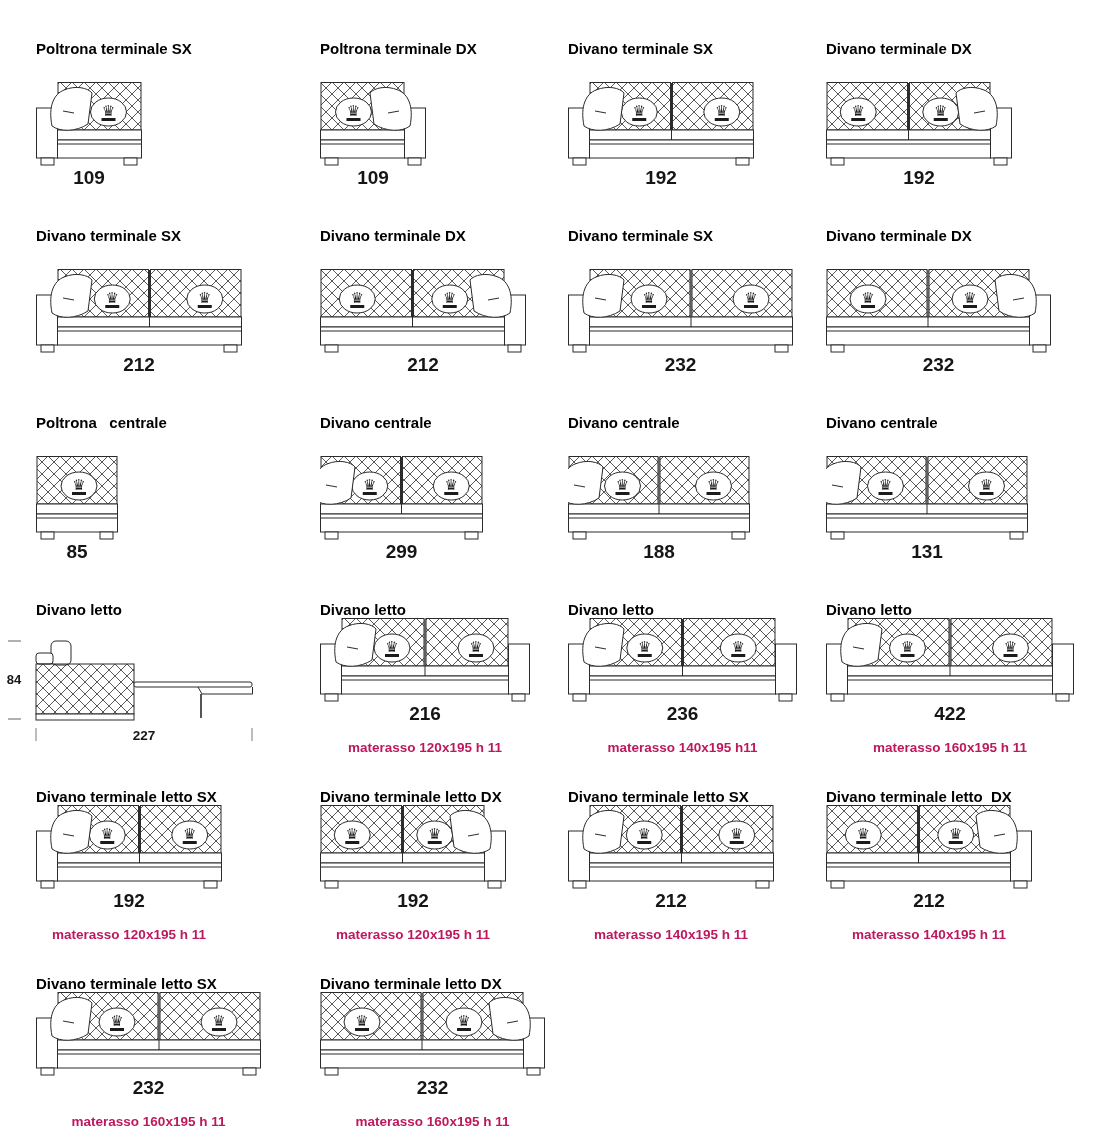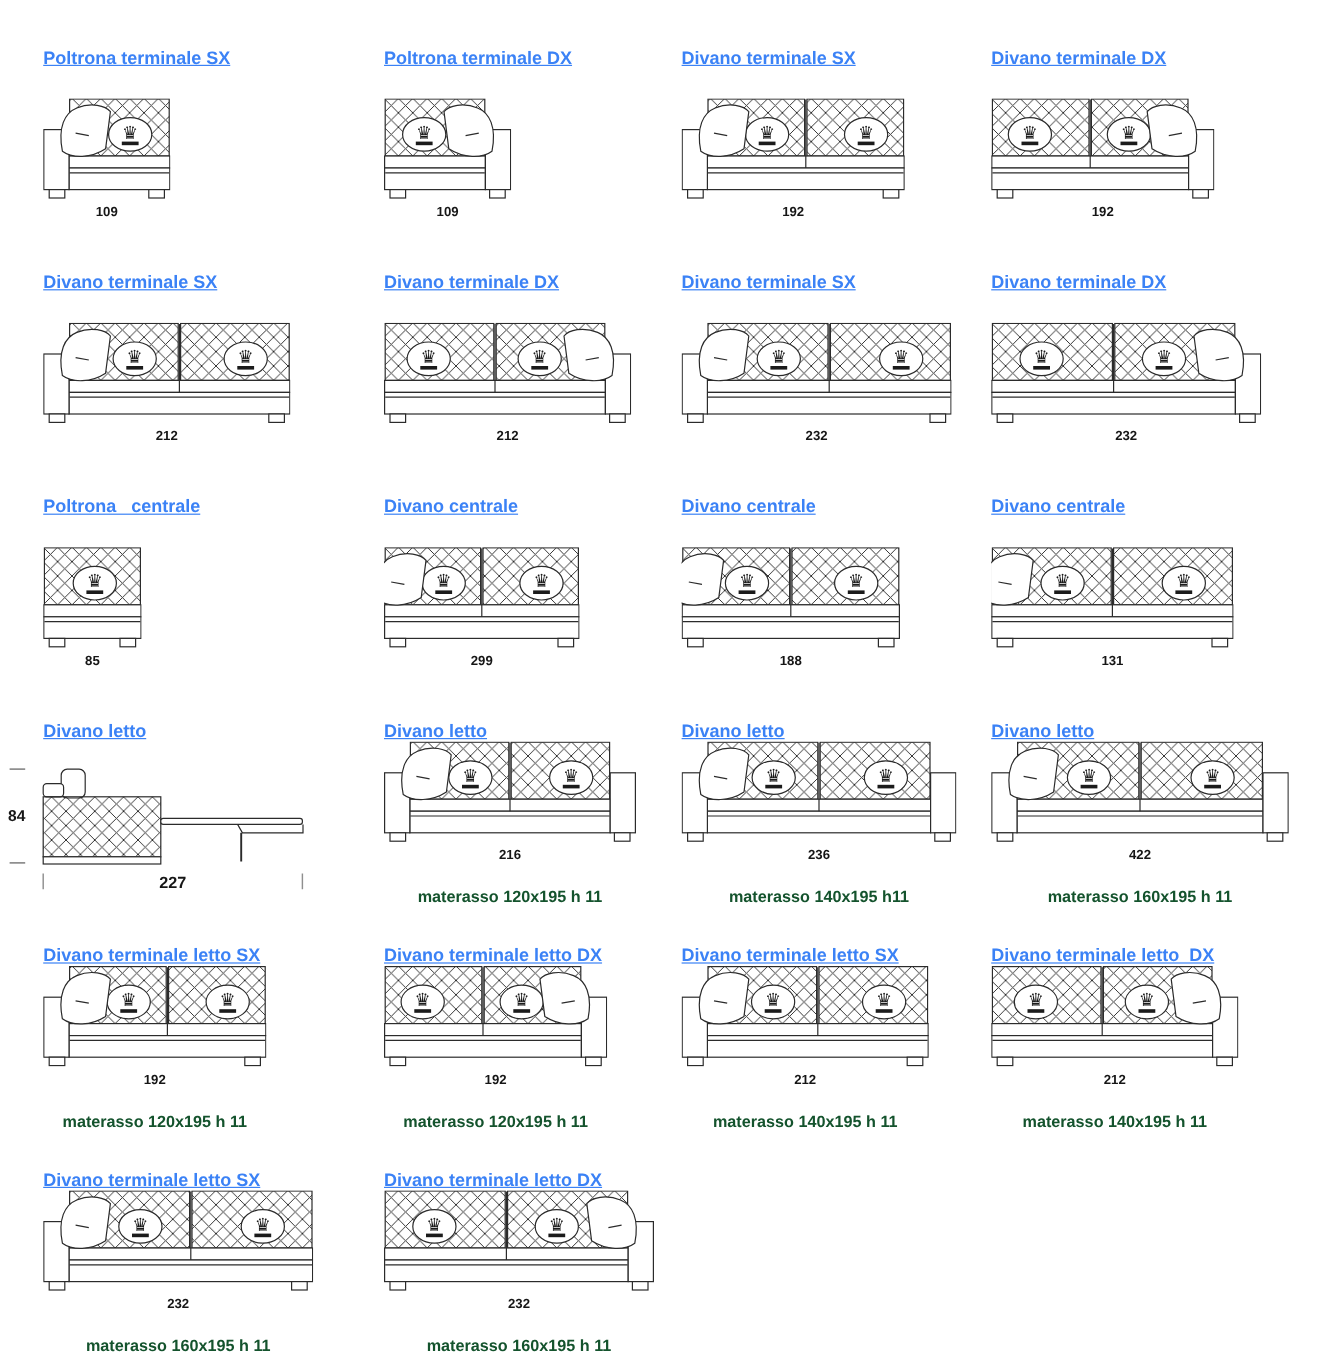--- a/index.html
+++ b/index.html
@@ -9,36 +9,36 @@
     grid-template-columns:284px 248px 258px 309px;
     grid-auto-rows:187px;
     padding:30px 0 0 10px;
     box-sizing:border-box;
   }
   .cell{
     display:flex;flex-direction:column;
     padding:11px 0 0 26px;box-sizing:border-box;
   }
   .cell-title{
-    font-size:15px;font-weight:bold;color:#3b82f6;
-    white-space:pre;letter-spacing:0px;line-height:16px;text-decoration:underline;
+    font-size:15px;font-weight:bold;color:#000000;
+    white-space:pre;letter-spacing:0px;line-height:16px;
   }
   .fig{
     margin-top:auto;
     display:flex;flex-direction:column;align-items:center;
     width:max-content;
     padding-bottom:32px;
   }
   .fig svg{display:block;}
   .fig-side{margin-left:-41px;}
   .dim-label{
-    font-size:11px;font-weight:bold;color:#161616;margin-top:4px;line-height:15px;
+    font-size:19px;font-weight:bold;color:#161616;margin-top:4px;line-height:15px;
   }
   .mat-label{
-    font-size:13.5px;font-weight:bold;color:#14532d;margin-top:19px;line-height:15px;
+    font-size:13.5px;font-weight:bold;color:#be185d;margin-top:19px;line-height:15px;
   }
 </style>
 </head>
 <body>
 
 <div class="sheet">
     <div class="cell">
       <div class="cell-title">Poltrona terminale SX</div>
       <div class="fig">
         <svg width="106" height="84" viewBox="0 0 106 84">

